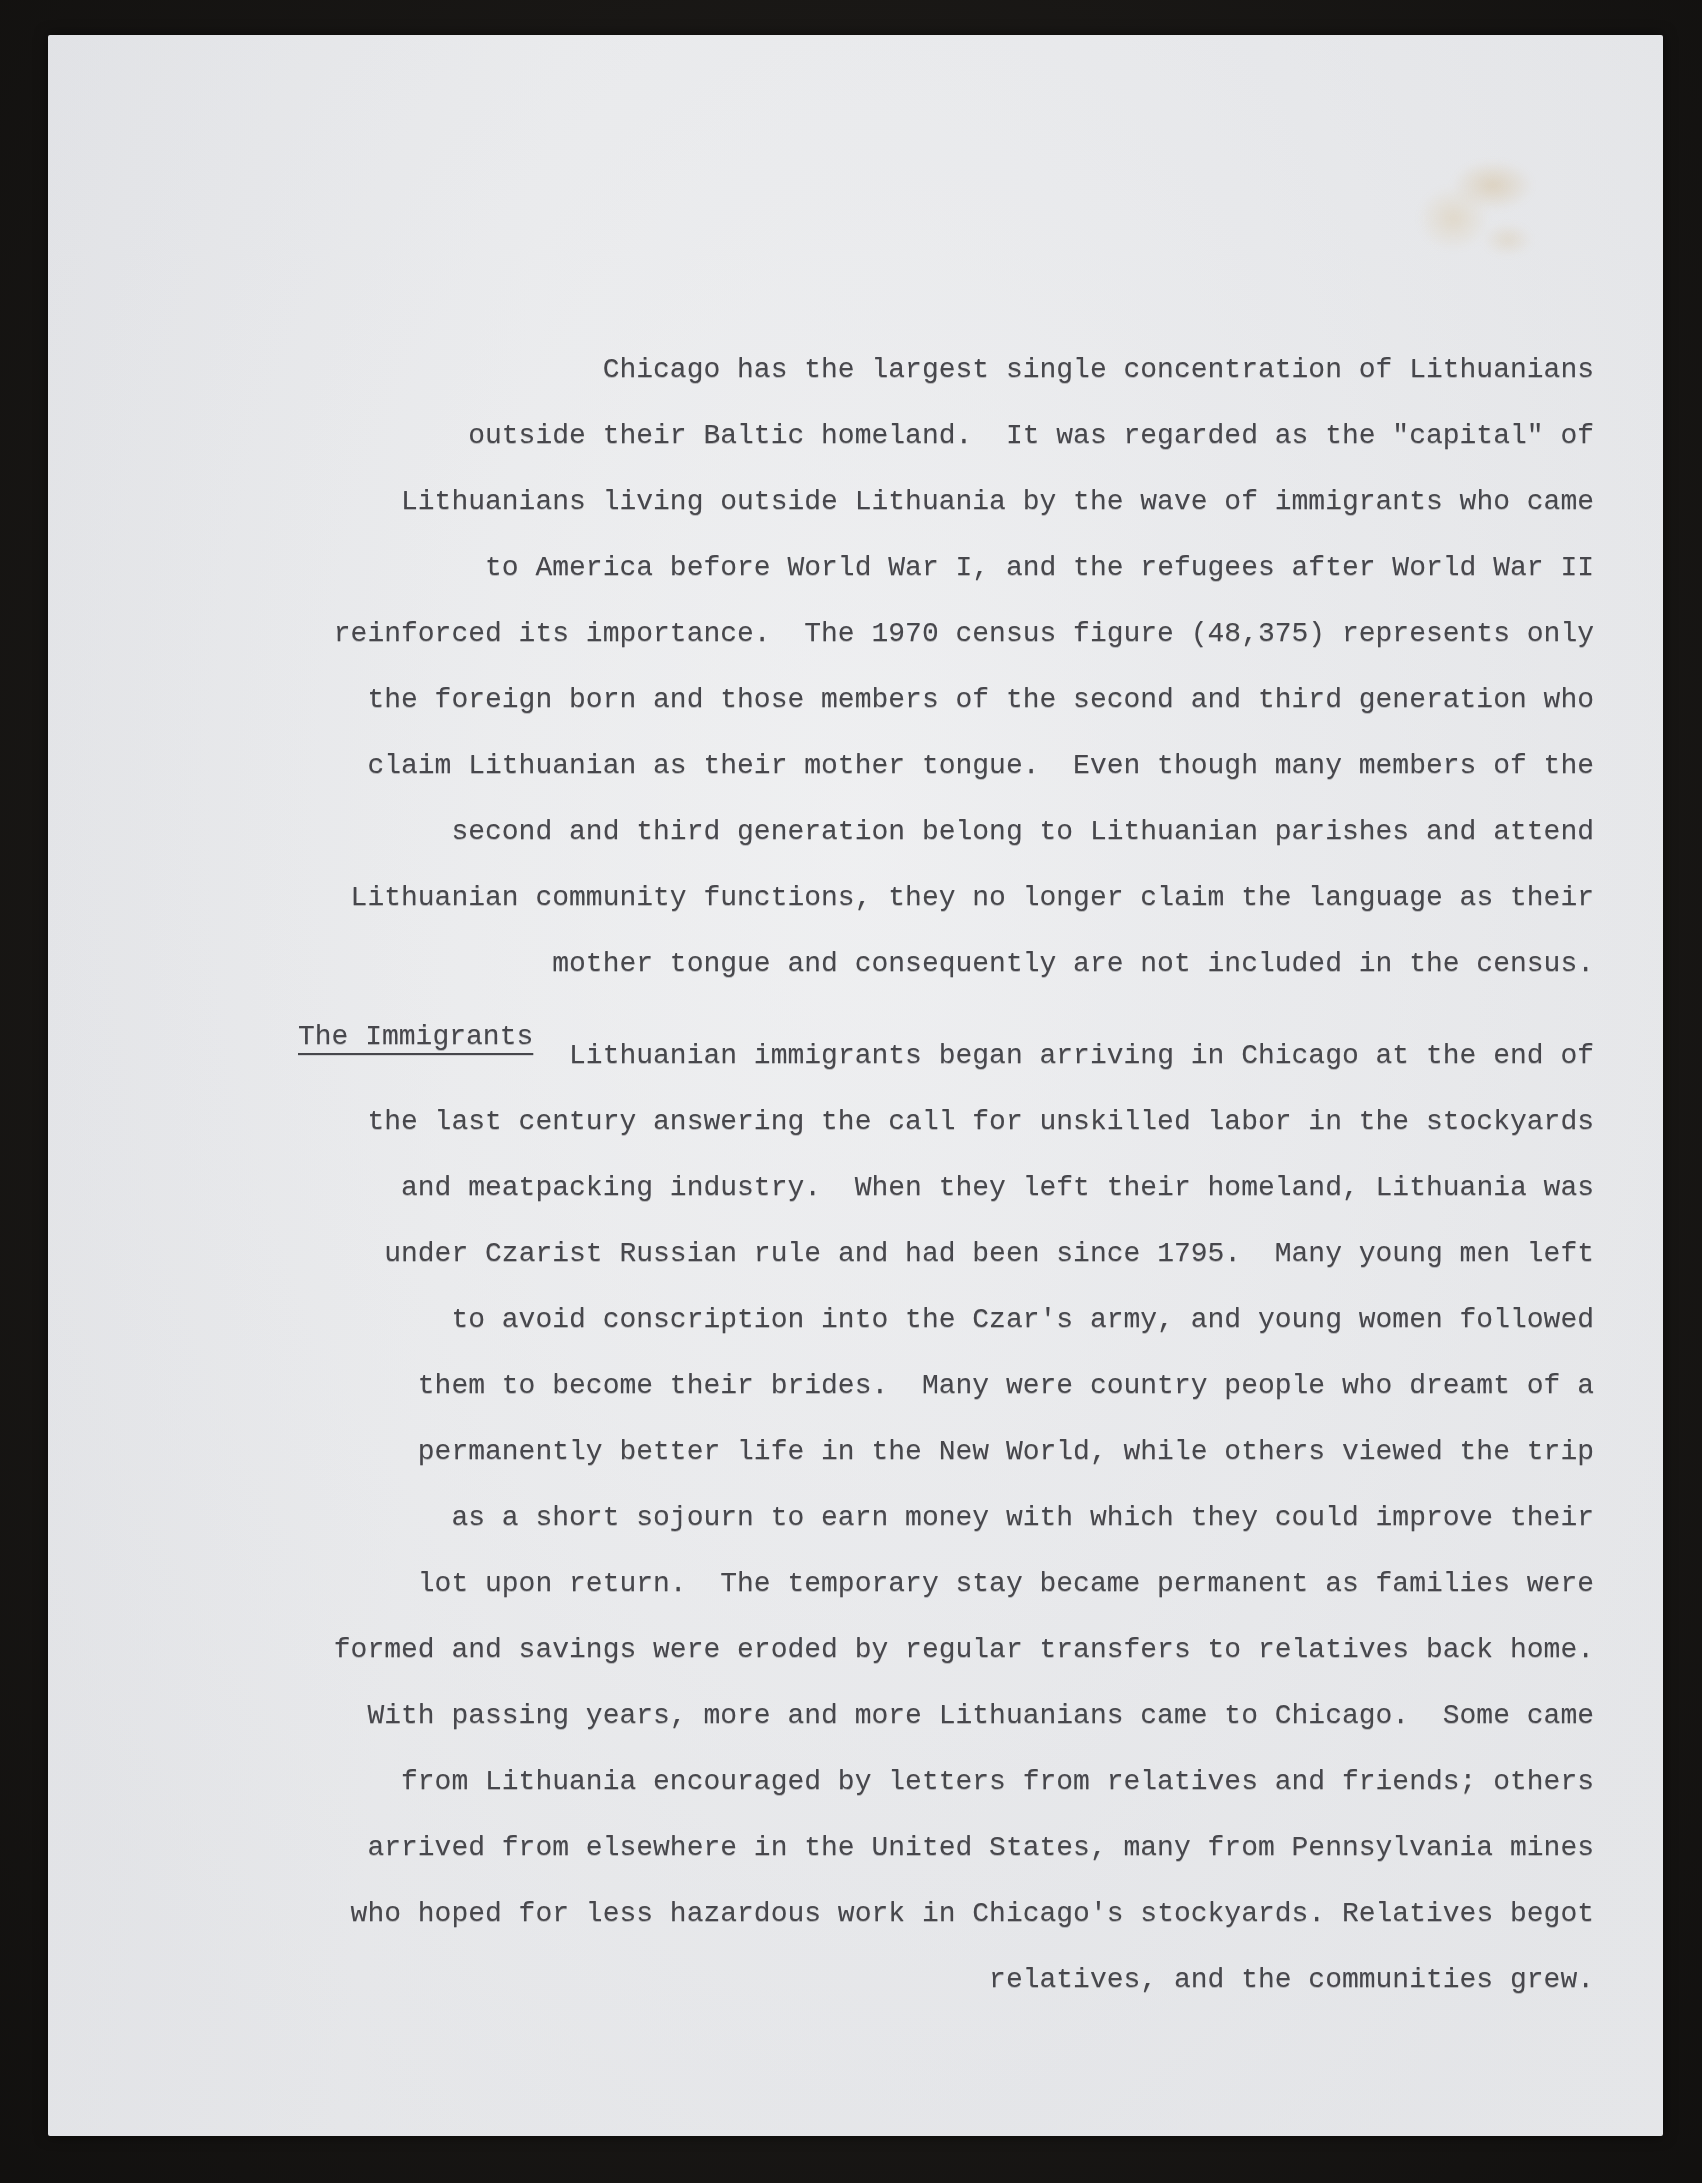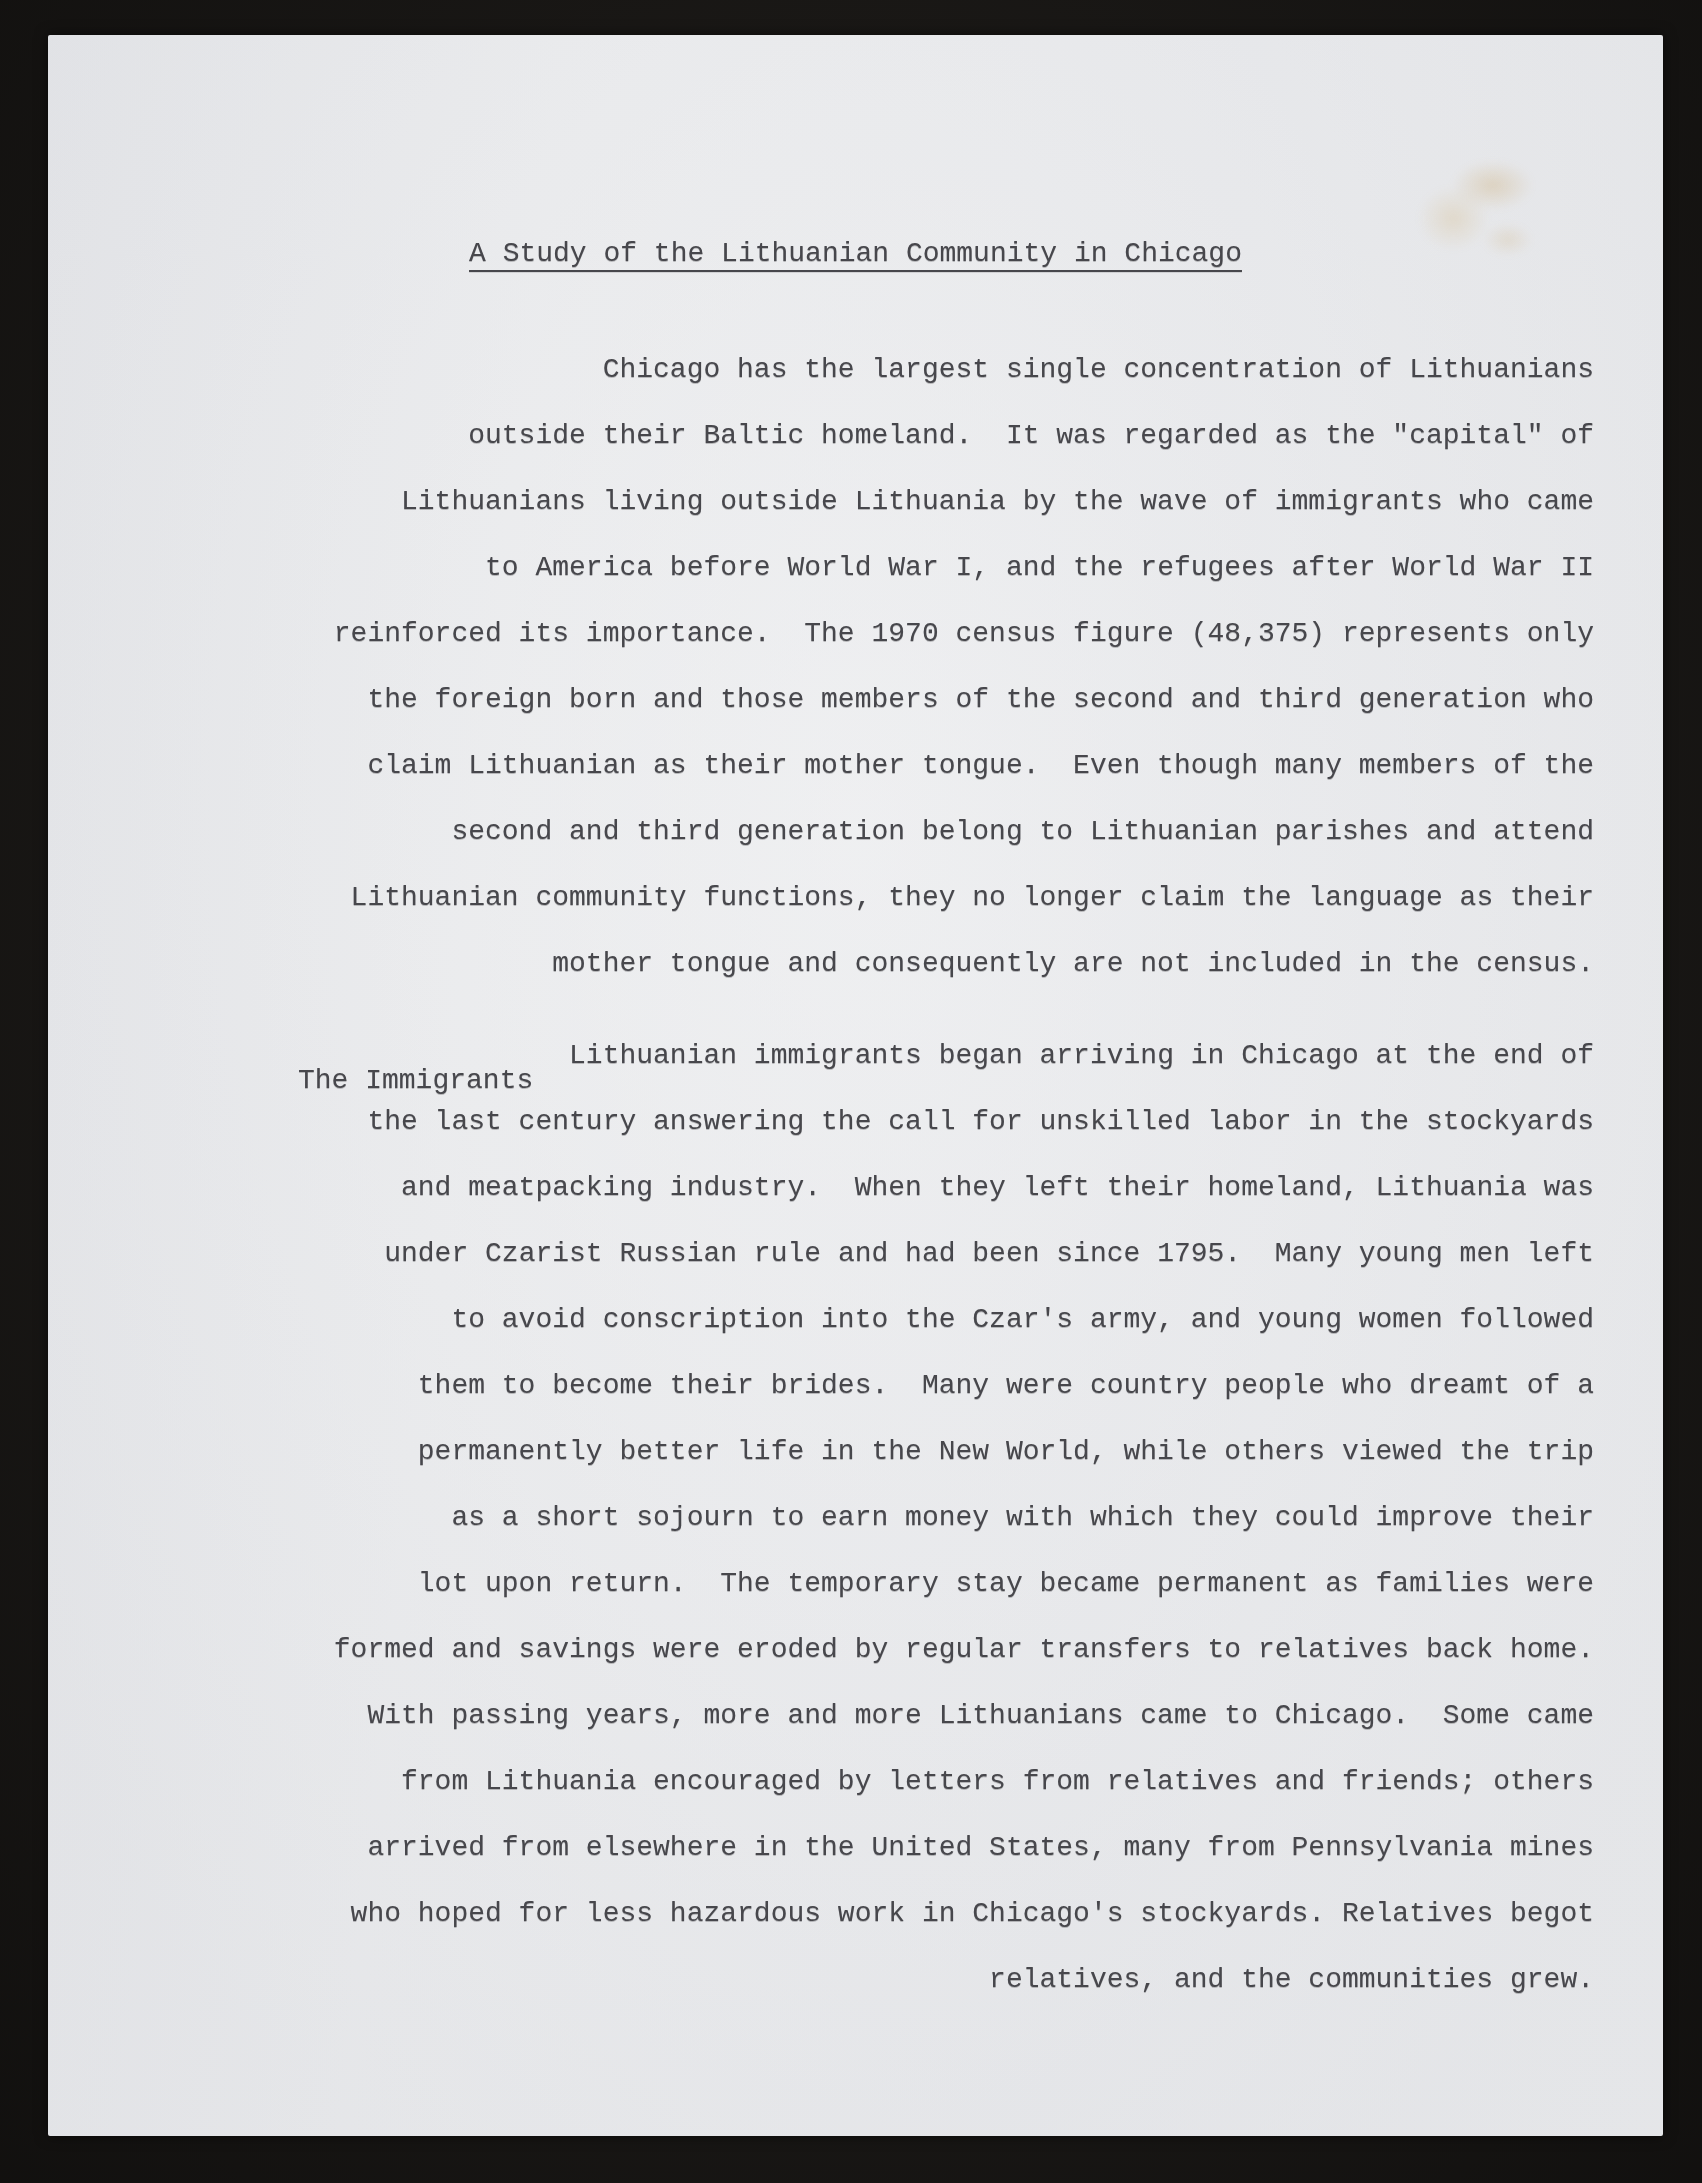--- a/index.html
+++ b/index.html
@@ -59,23 +59,23 @@
     width: 1296px;
     line-height: 66px;
   }
   .para-intro {
     top: 302px;
   }
   .heading {
     left: 250px;
     top: 984px;
     line-height: 35px;
+    text-decoration: underline;
     text-underline-offset: 8.5px;
     text-decoration-thickness: 2px;
-    margin-top: 44px;
   }
   .para-immigrants {
     top: 988px;
   }
   .stain {
     position: absolute;
     left: 1351px;
     top: 115px;
     width: 151px;
     height: 118px;
@@ -88,21 +88,20 @@
   }
 </style>
 </head>
 <body>
 
 <div class="scan-bg"></div>
 
 <div class="paper">
   <div class="stain"></div>
 
-  <div class="doc-text title">A Study of the Lithuanian Community in Chicago</div>
 
   <div class="doc-text para para-intro">          Chicago has the largest single concentration of Lithuanians
 outside their Baltic homeland.  It was regarded as the "capital" of
 Lithuanians living outside Lithuania by the wave of immigrants who came
 to America before World War I, and the refugees after World War II
 reinforced its importance.  The 1970 census figure (48,375) represents only
 the foreign born and those members of the second and third generation who
 claim Lithuanian as their mother tongue.  Even though many members of the
 second and third generation belong to Lithuanian parishes and attend
 Lithuanian community functions, they no longer claim the language as their

